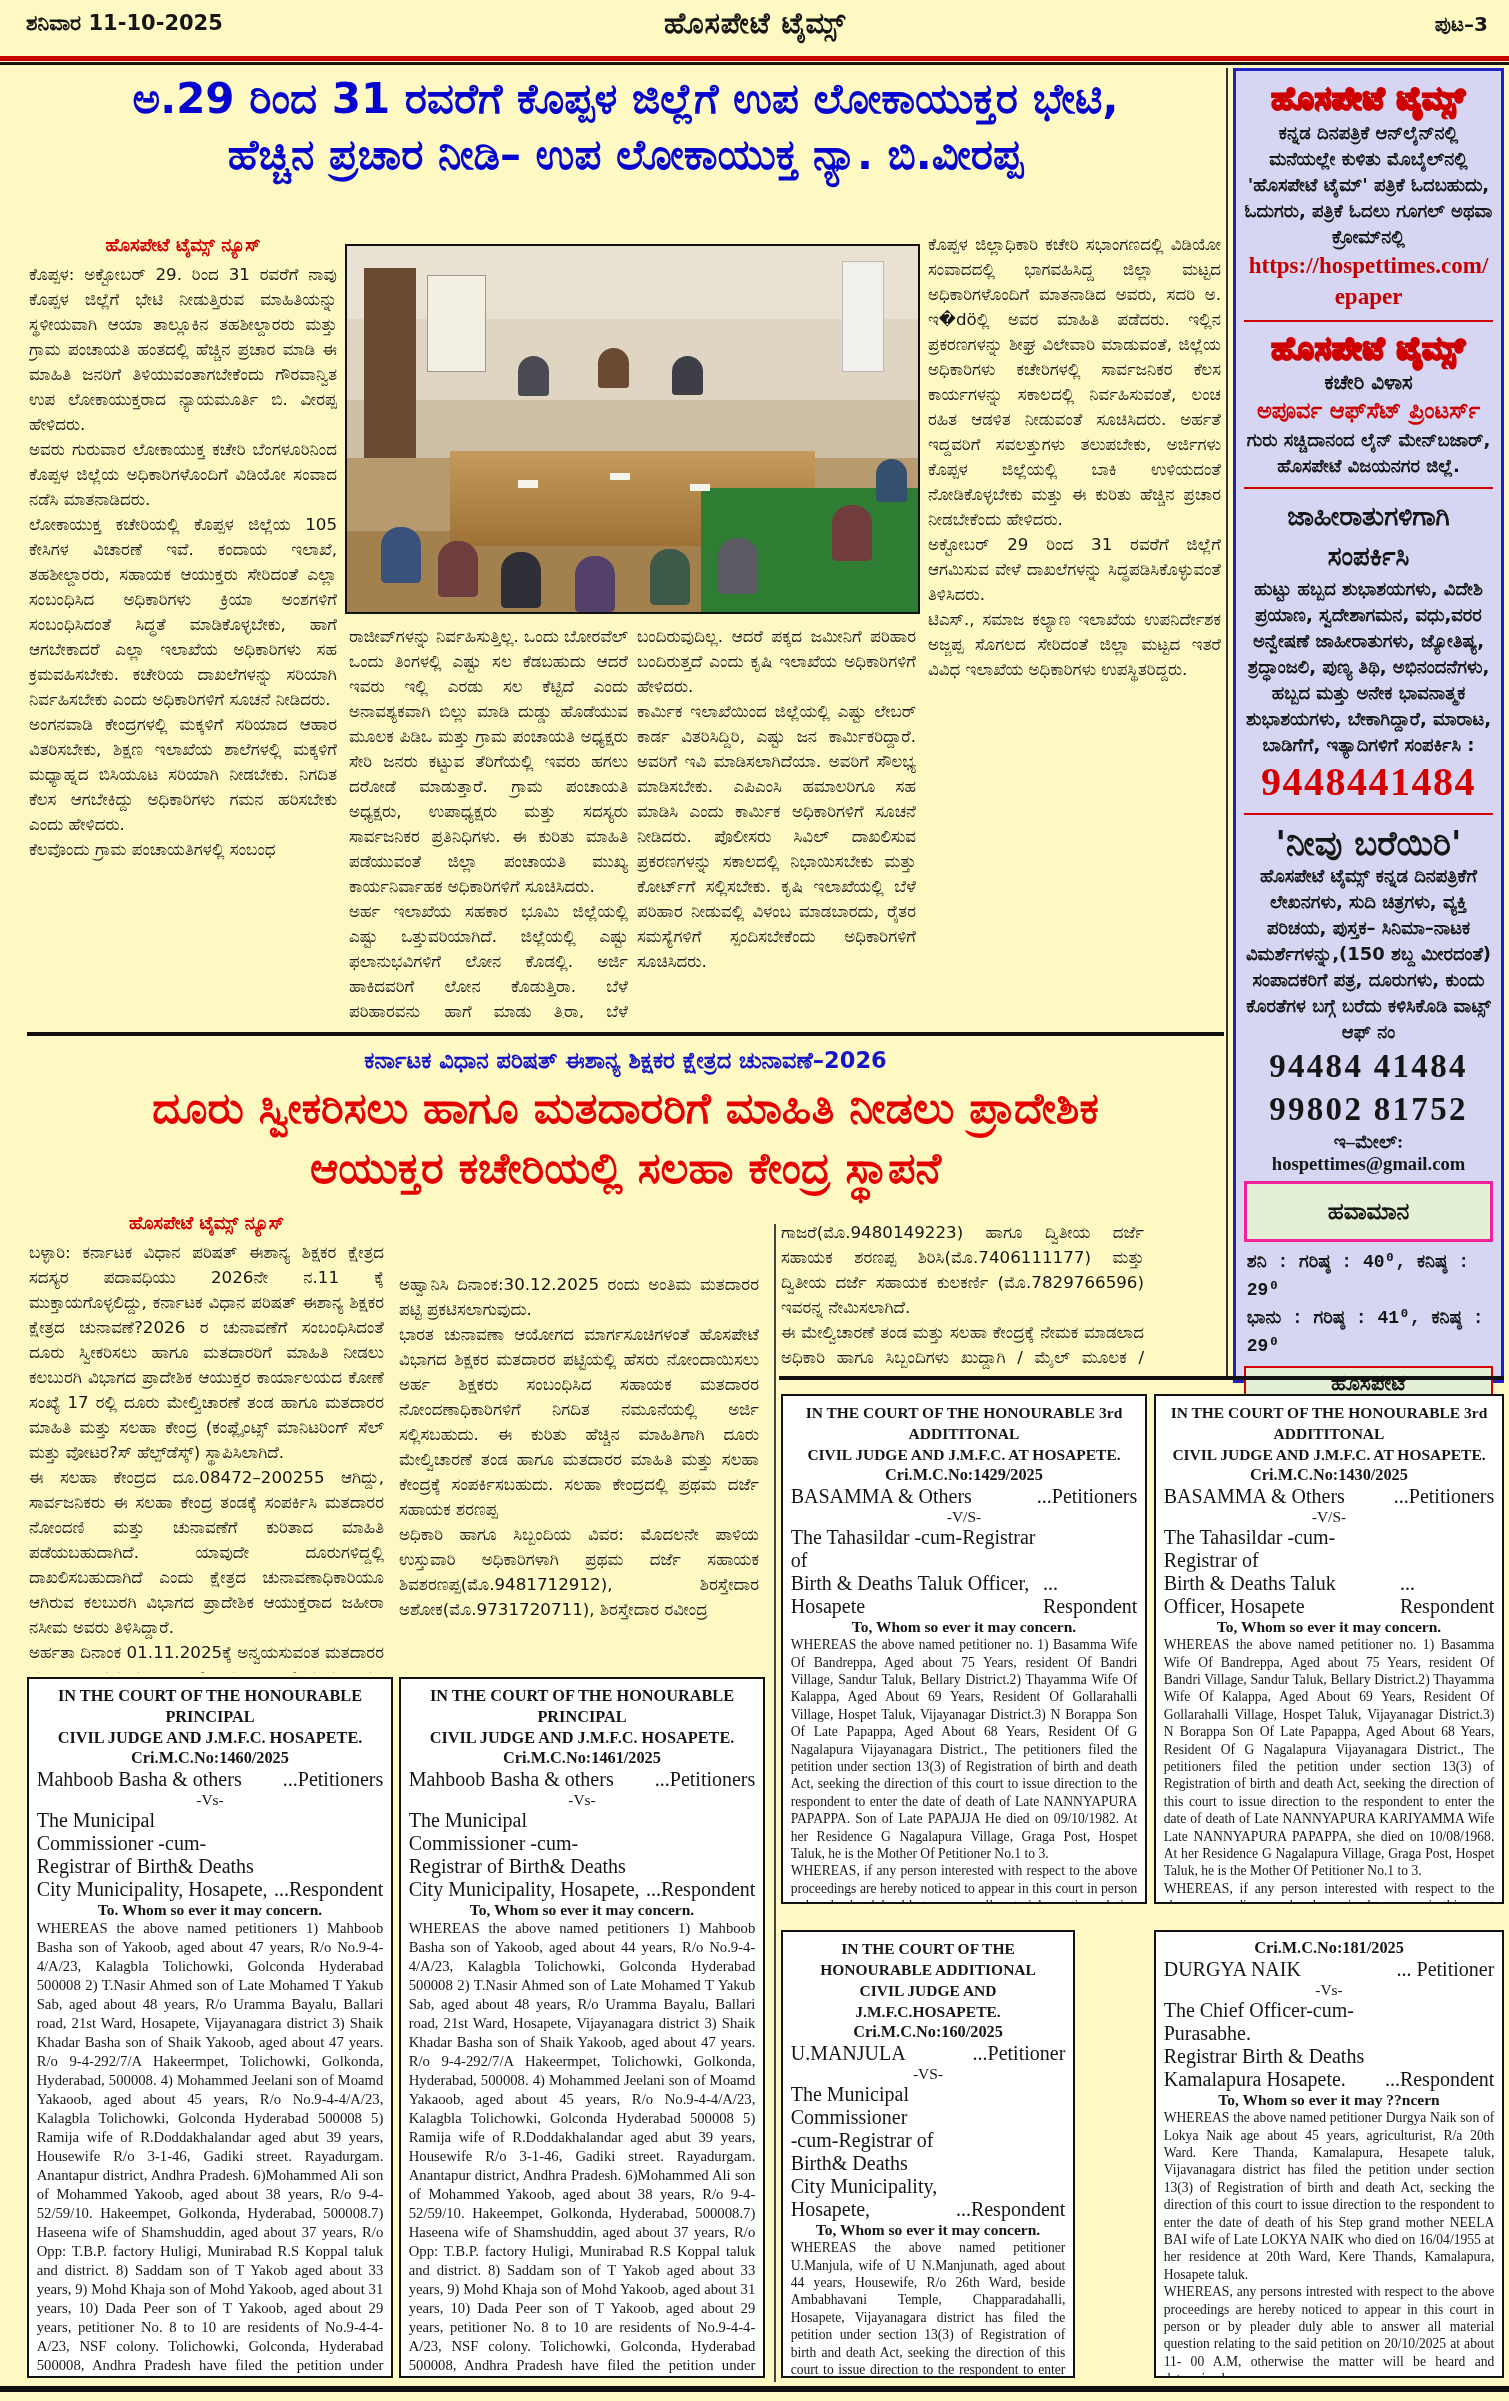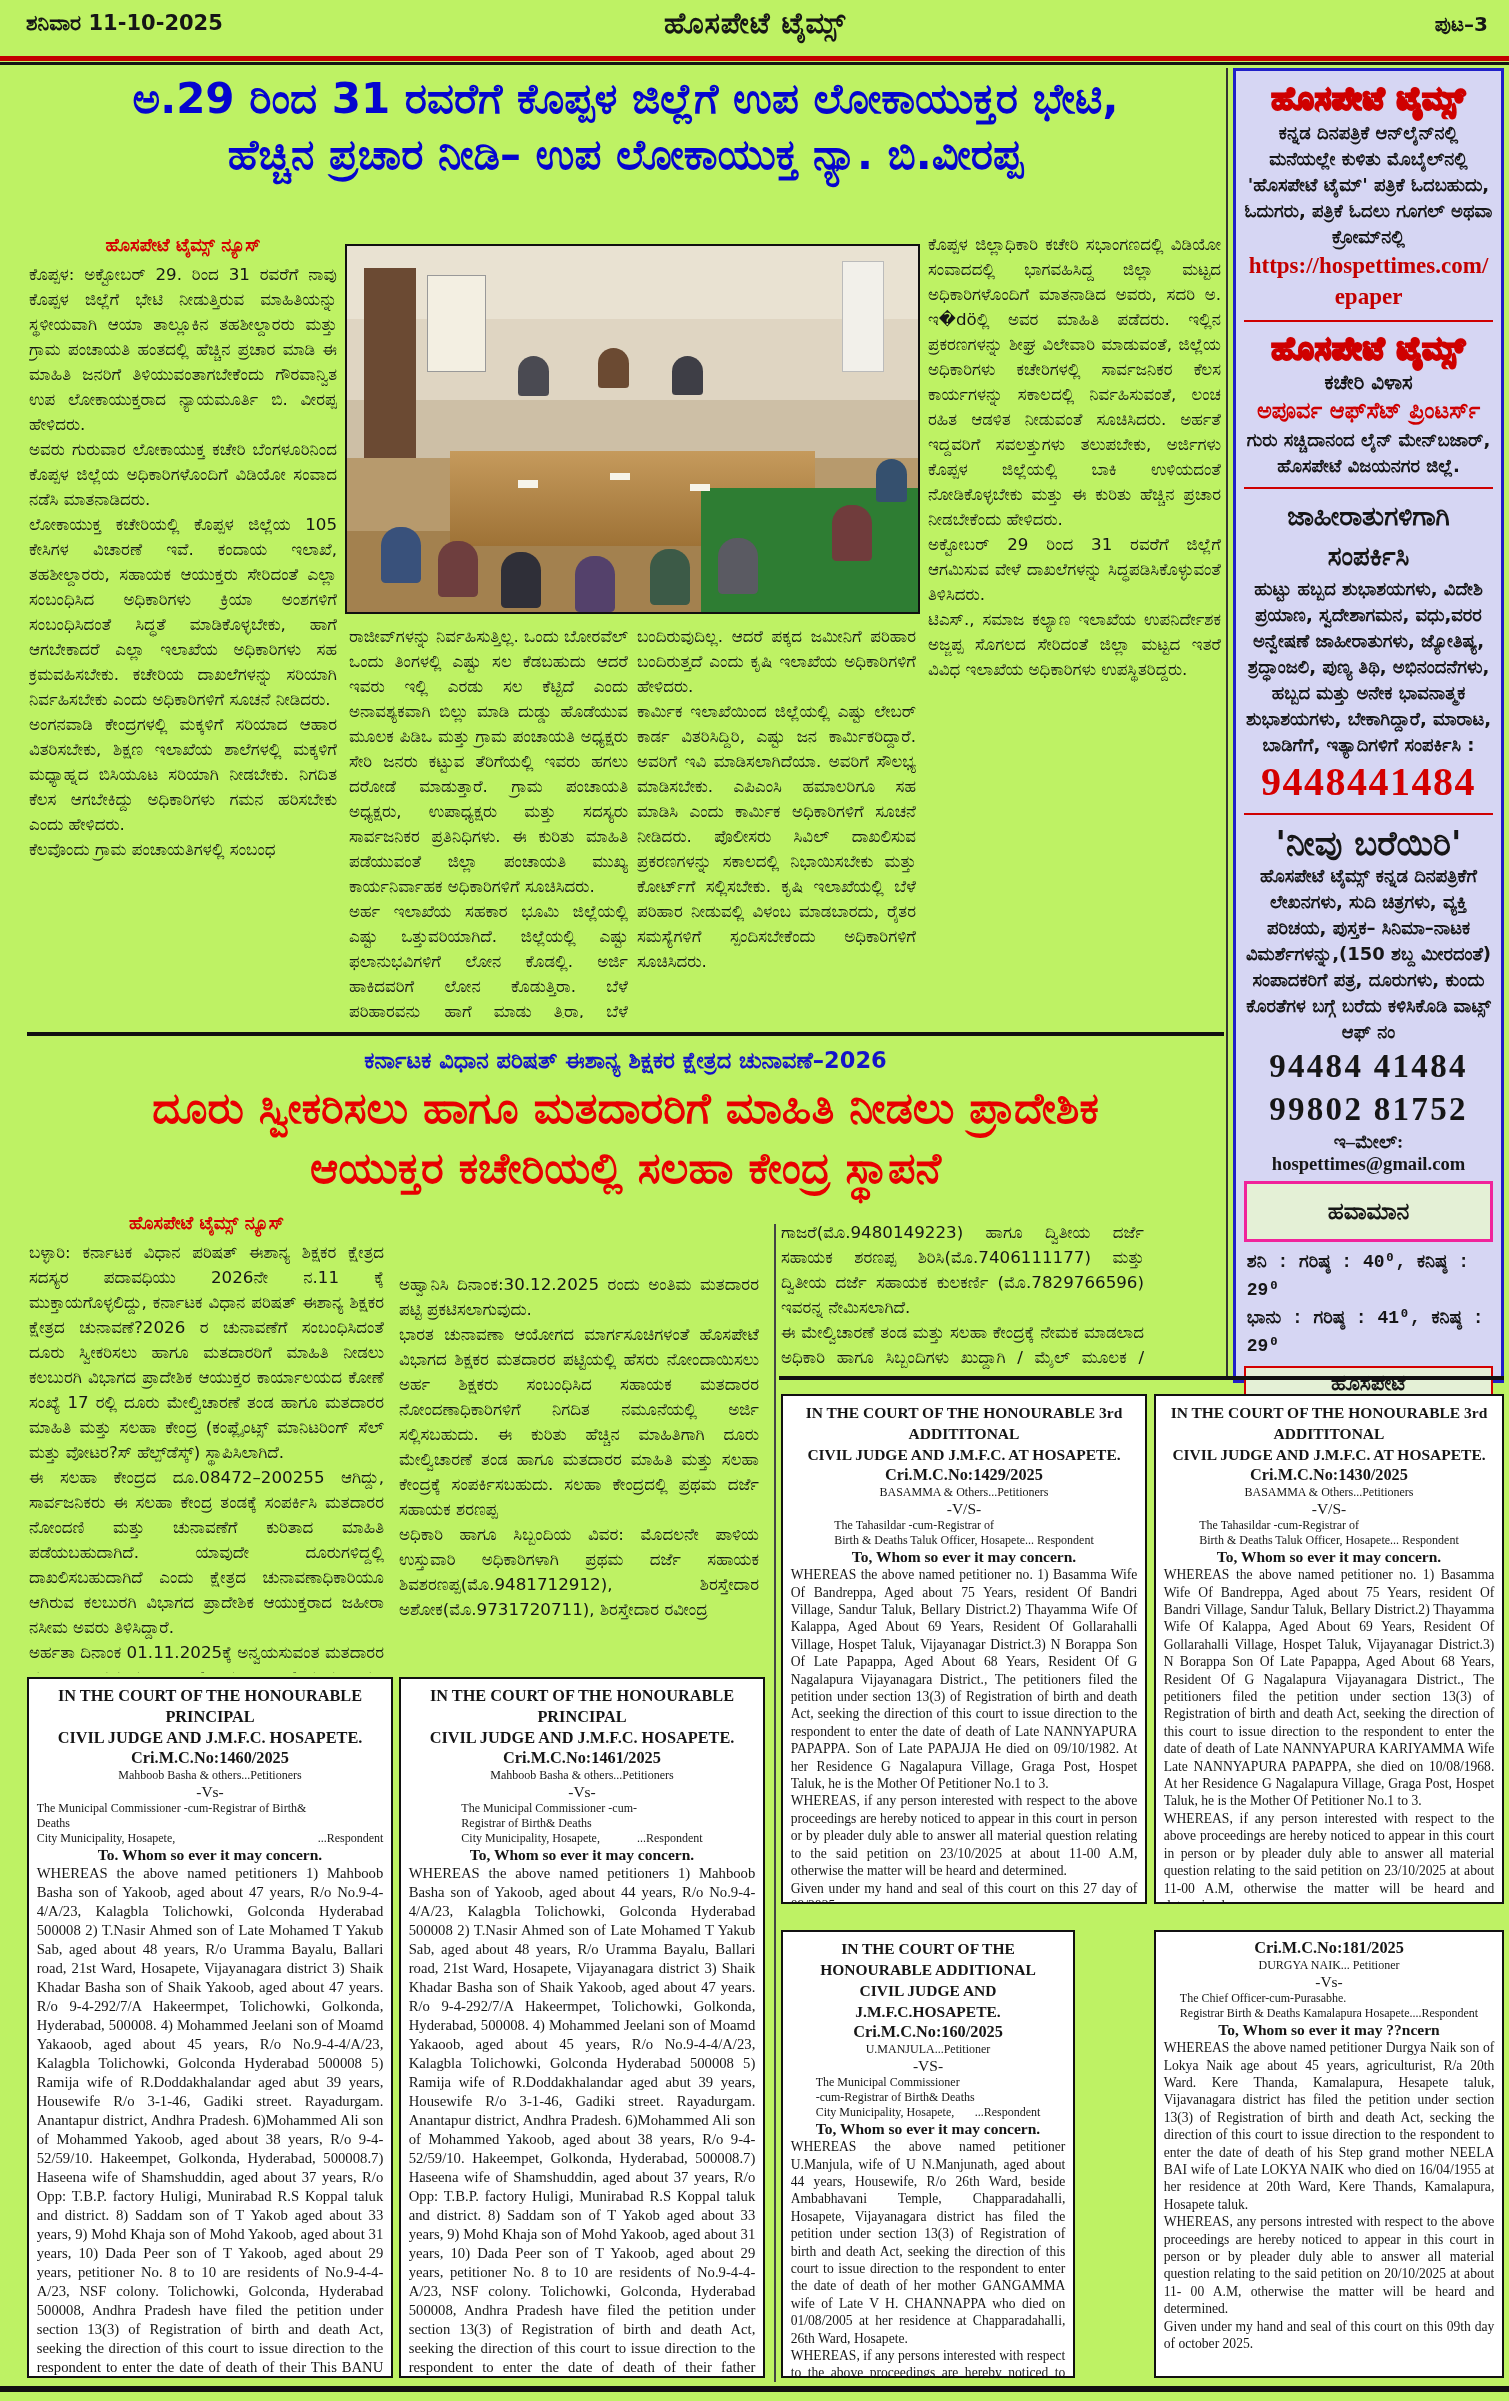--- a/index.html
+++ b/index.html
@@ -1,16 +1,16 @@
 <!DOCTYPE html>
 <html style="font-size:12.4px"><head>
 <meta charset="utf-8">
 <style>
   html,body{margin:0;padding:0;background:#9a9a9a;}
-  #page{position:relative;width:1510px;height:2401px;background:#bef264;
+  #page{position:relative;width:1510px;height:2401px;background:#fef9c3;
         font-family:"DejaVu Sans",sans-serif;color:#161616;overflow:hidden;}
   .abs{position:absolute;}
   .kn{font-family:"DejaVu Sans",sans-serif;}
   .pre{white-space:pre-line;}
   .just{text-align:justify;}
   
   .hdr-date{left:26px;top:11px;font-size:21px;font-weight:bold;}
   .hdr-mast{left:0;top:6.2px;width:1510px;text-align:center;font-size:29px;font-weight:bold;letter-spacing:0.8px;}
   .hdr-page{right:22px;top:12.4px;font-size:20px;font-weight:bold;}
   .rule-red{left:0;top:56px;width:1510px;height:4.6px;background:#c40000;}
@@ -55,21 +55,21 @@
   .wbox2{background:#e4f0d6;border:2.3px solid #d40000;font-size:21px;font-weight:bold;padding:2.3px 0;margin:6.2px 0;}
   .wrow{font-size:18px;font-weight:bold;text-align:left;padding-left:3.1px;line-height:28px;font-family:Liberation Mono, monospace;}
   .vr-sb{left:1226px;top:68px;width:1.5px;height:1311px;background:#333;}
   .hr-notices{left:779px;top:1376px;width:725px;height:3.9px;background:#111;}
   .vr-n1{left:774px;top:1224px;width:1.5px;height:1158px;background:#444;}
   
   .notice{position:absolute;border:2.3px solid #111;background:#fff;box-sizing:border-box;
           padding:6.2px 7.7px;font-family:"Liberation Serif",serif;overflow:hidden;}
   .notice .court{font-weight:bold;text-align:center;font-size:16.3px;line-height:21px;white-space:pre-line;}
   .notice .case{font-weight:bold;text-align:center;font-size:16.3px;}
-  .notice .prow{display:flex;justify-content:center;font-size:12px;font-family:Liberation Serif, serif;}
+  .notice .prow{display:flex;justify-content:space-between;font-size:20px;font-family:Liberation Serif, serif;}
   .notice .vs{text-align:center;font-size:15.5px;}
   .notice .sal{text-align:center;font-weight:bold;font-size:15.5px;}
   .notice .body{font-size:14.7px;line-height:19px;text-align:justify;white-space:pre-line;}
   .notice.small .body{font-size:13.6px;line-height:17.4px;}
   .notice.small .court{font-size:15.5px;}
   .bot-rule{left:0;top:2386px;width:1510px;height:6.2px;background:#111;}
 </style>
 </head>
 <body>
 

